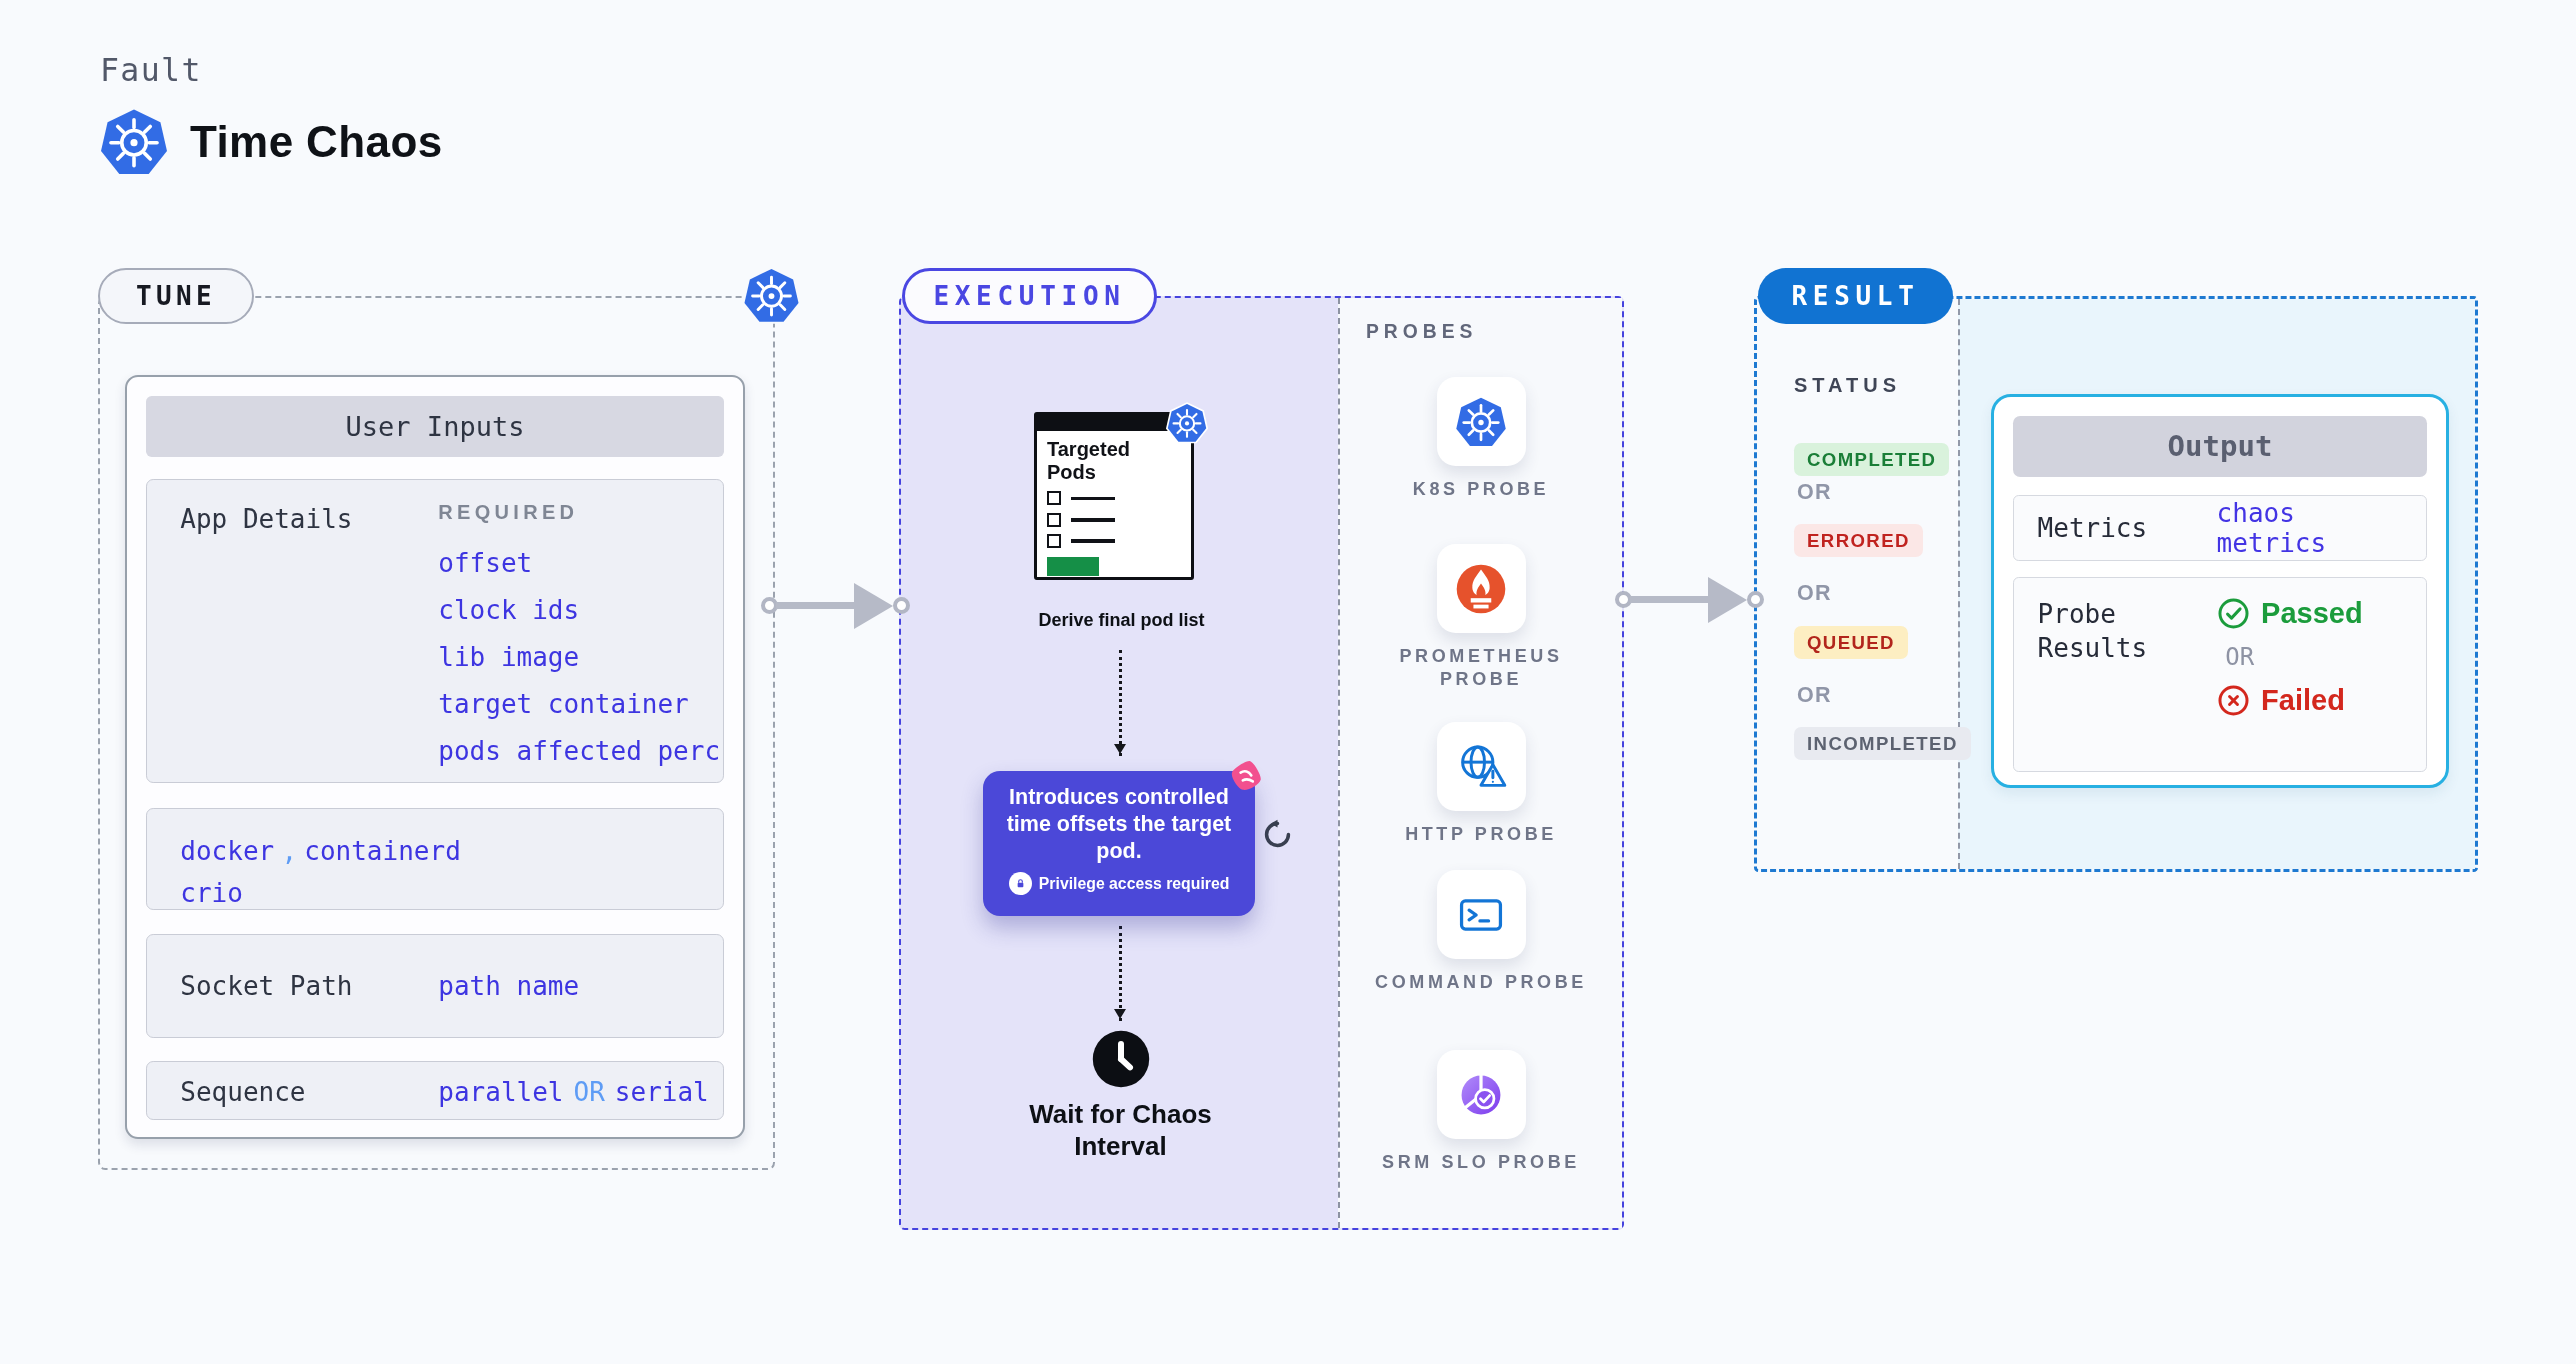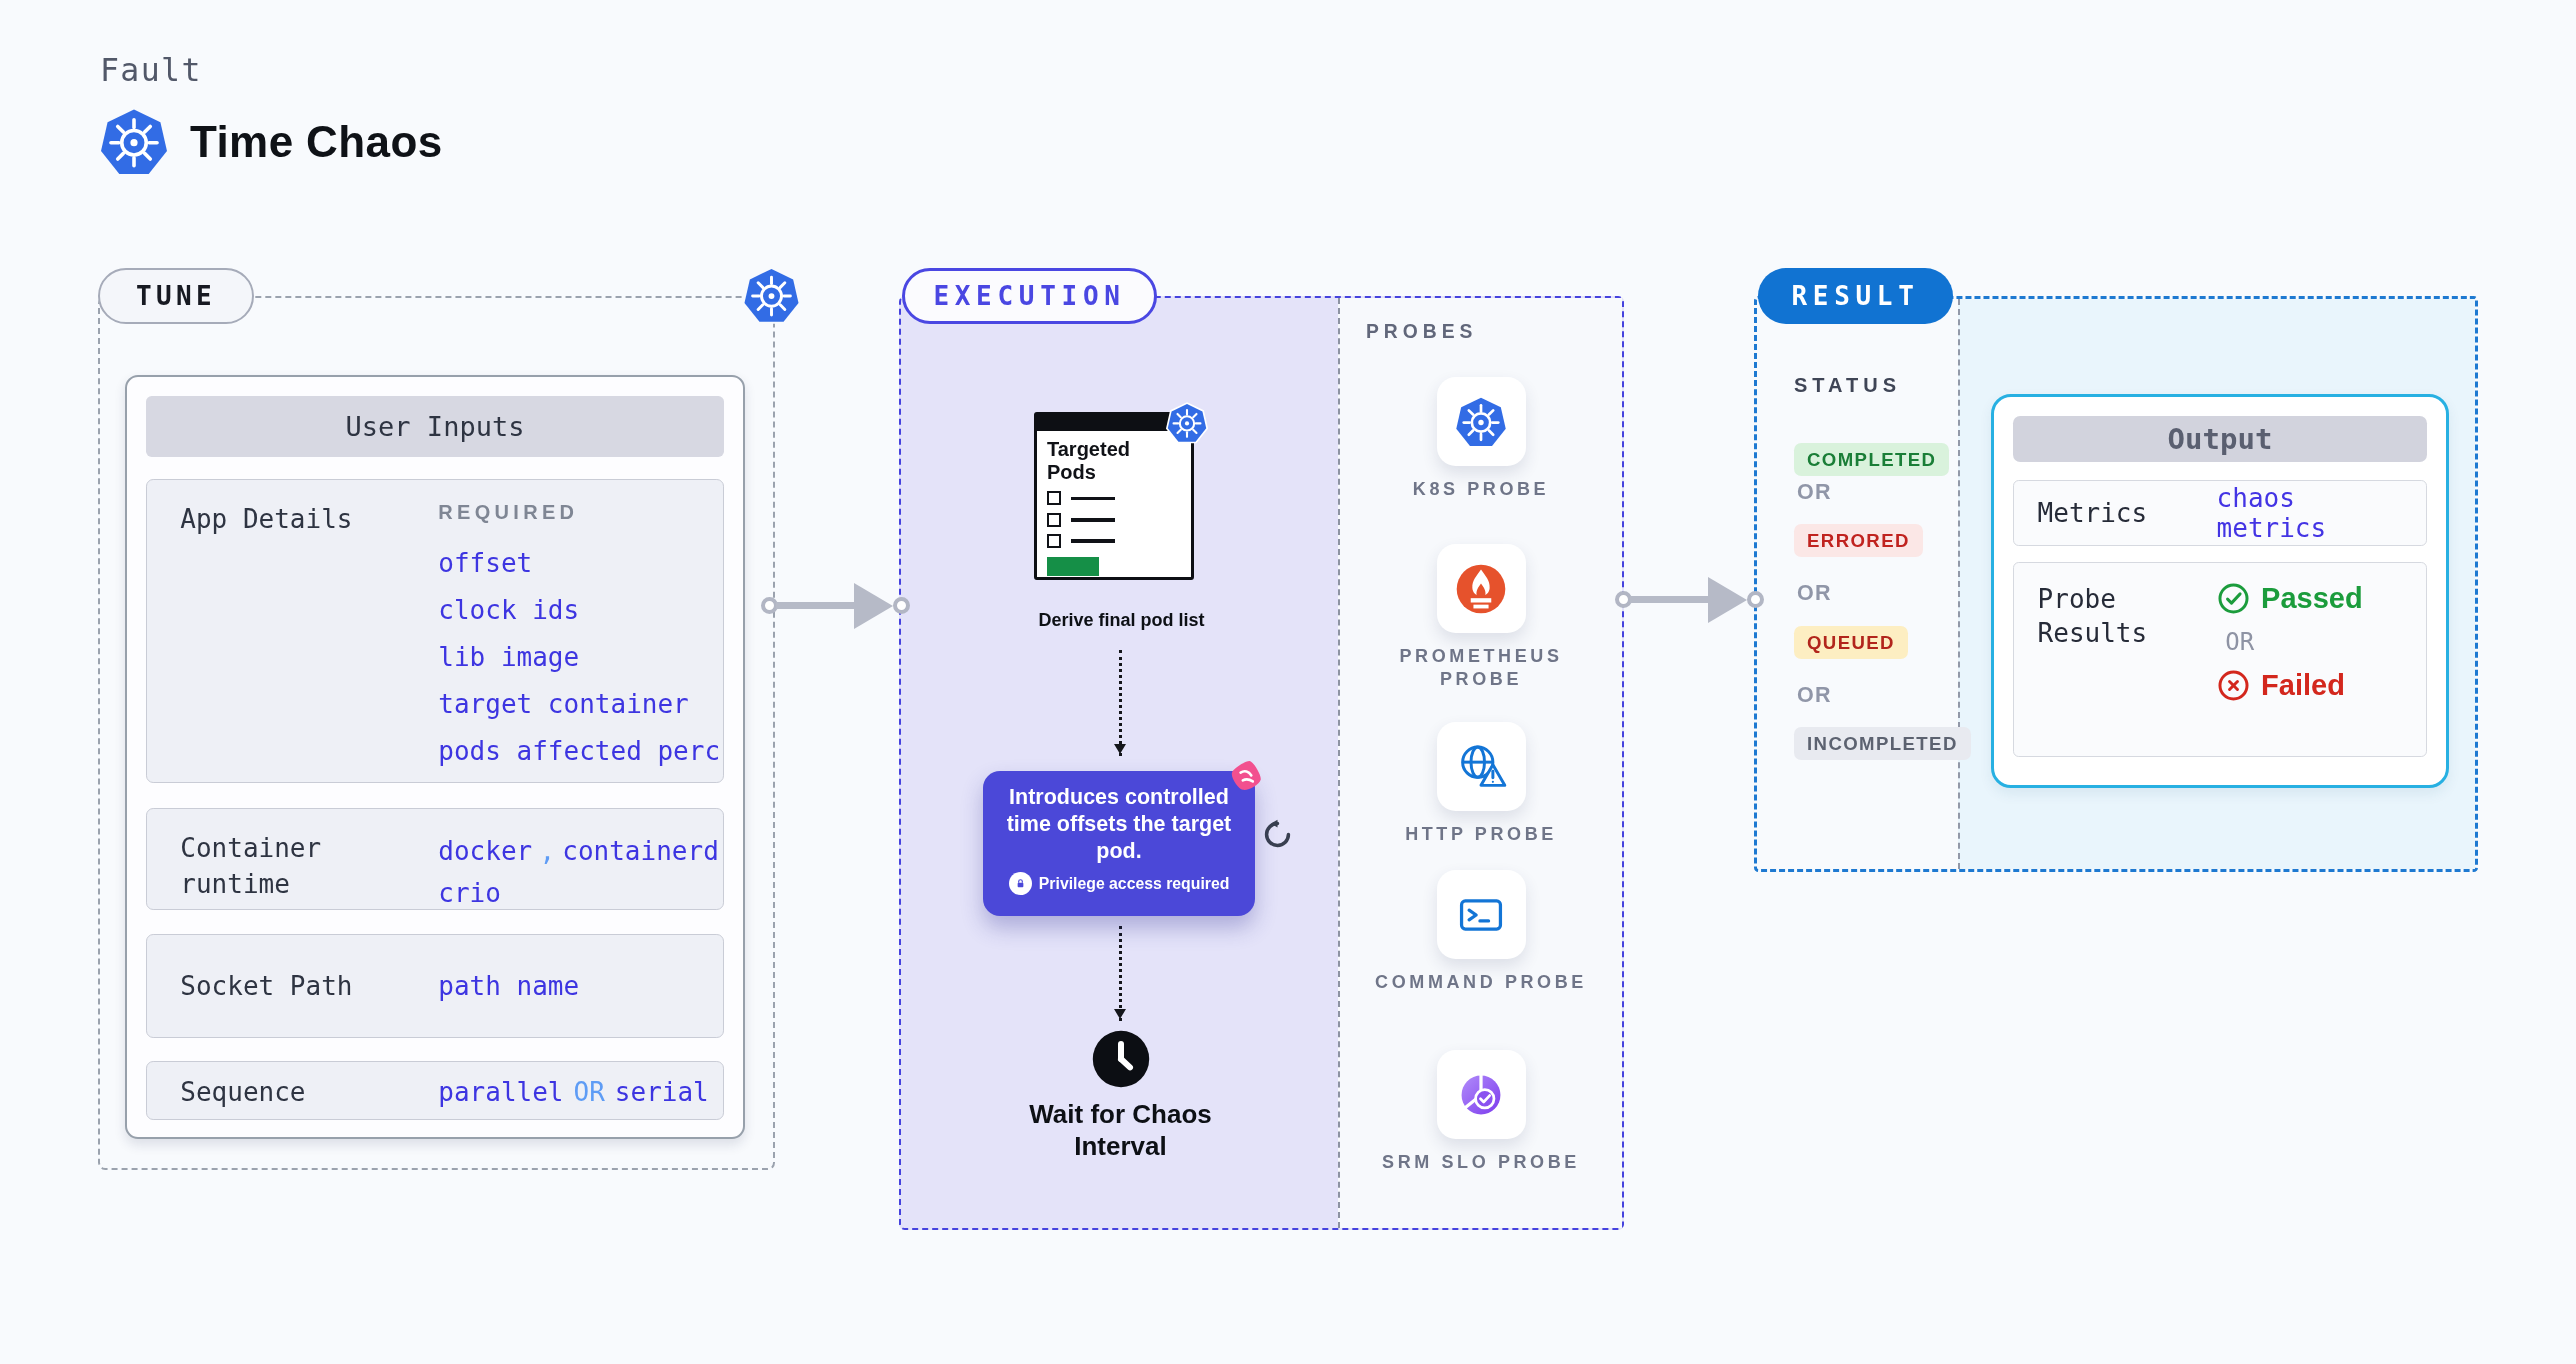--- a/index.html
+++ b/index.html
@@ -95,21 +95,21 @@
   .sbadge{position:absolute;left:37px;display:inline-block;padding:5.7px 13px;border-radius:7.2px;font-weight:800;font-size:18.6px;letter-spacing:1.4px;}
   .b-completed{top:144px;background:#d9f2dc;color:#1a7e37;}
   .b-errored{top:225px;background:#fbe7e6;color:#c0231f;}
   .b-queued{top:327px;background:#fdeec2;color:#b2251c;}
   .b-incompleted{top:428px;background:#e8eaf0;color:#5c6270;}
   .sor{position:absolute;left:40px;font-weight:700;font-size:21.5px;color:#9096a8;letter-spacing:1.4px;}
   .or1{top:181px;} .or2{top:282px;} .or3{top:384px;}
 
   .output-panel{position:absolute;left:234px;top:95px;width:458px;height:394px;box-sizing:border-box;background:#fff;
                 border:3.6px solid #27b0e2;border-radius:20px;padding:18.6px;z-index:3;box-shadow:0 5.7px 13px rgba(0,80,120,.08);}
-  .out-header{height:46px;background:#d2d3dd;border-radius:7.2px;display:flex;align-items:center;justify-content:center;
+  .out-header{height:61px;background:#d2d3dd;border-radius:7.2px;display:flex;align-items:center;justify-content:center;
               font-family:"DejaVu Sans Mono","Liberation Mono",monospace;font-size:29px;font-weight:600;color:#5a5f70;margin-bottom:18.6px;}
   .orow{background:#fafbfd;border:1.4px solid #d6d9e0;border-radius:5.7px;box-sizing:border-box;display:grid;grid-template-columns:179px 1fr;}
   .orow-metrics{height:66px;margin-bottom:15.8px;align-items:center;padding:0 24px;}
   .orow-probe{height:195px;padding:18.6px 24px;}
   .olabel{font-family:"DejaVu Sans Mono","Liberation Mono",monospace;font-size:26px;color:#262b38;line-height:34px;max-width:158px;}
   .ovalue{font-family:"DejaVu Sans Mono","Liberation Mono",monospace;font-size:26px;color:#4334e4;}
   .res-line{display:flex;align-items:center;gap:11.5px;}
   .res-line svg{width:33px;height:33px;flex:none;}
   .passed-text{font-weight:800;font-size:29px;color:#1b9c3c;}
   .failed-text{font-weight:800;font-size:29px;color:#d3271d;}
@@ -171,21 +171,20 @@
         <div class="required">REQUIRED</div>
         <div class="ulink">offset</div>
         <div class="ulink">clock ids</div>
         <div class="ulink">lib image</div>
         <div class="ulink">target container</div>
         <div class="ulink">pods affected perc</div>
       </div>
     </div>
 
     <div class="ucard ucard-runtime">
-      <div class="ulabel">Container runtime</div>
       <div>
         <div class="uval"><span>docker</span><span class="ucomma">,</span><span>containerd</span></div>
         <div class="uval"><span>crio</span></div>
       </div>
     </div>
 
     <div class="ucard ucard-socket">
       <div class="ulabel">Socket Path</div>
       <div class="uval"><span>path name</span></div>
     </div>

